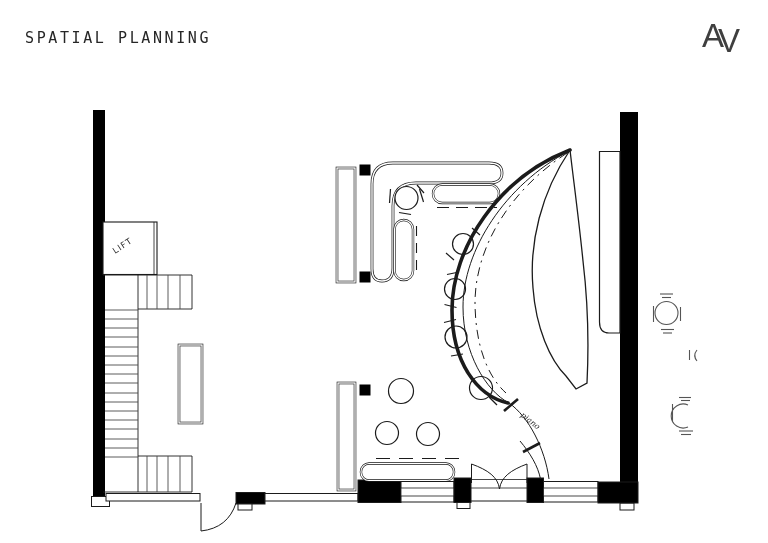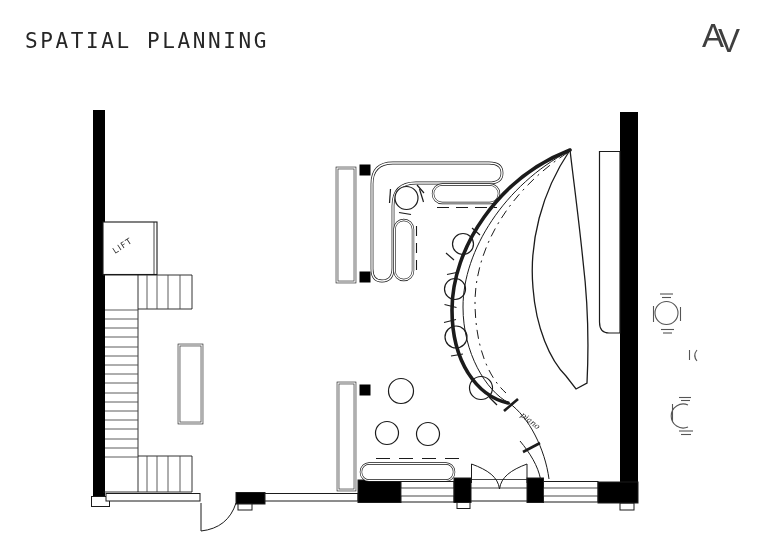--- a/index.html
+++ b/index.html
@@ -1,21 +1,21 @@
 <!DOCTYPE html>
 <html><head>
 <meta charset="utf-8">
 <style>
   html,body{margin:0;padding:0;background:#fff;}
   body{width:768px;height:543px;position:relative;overflow:hidden;
        font-family:"Liberation Sans",sans-serif;}
   .page-title{
     position:absolute;left:25px;top:29px;
     font-family:"DejaVu Sans Mono",monospace;
-    font-size:21px;letter-spacing:2.6px;color:#262626;font-weight:500;
+    font-size:15px;letter-spacing:2.6px;color:#262626;font-weight:500;
     white-space:nowrap;
   }
   .logo{position:absolute;left:702px;top:19px;width:52px;height:44px;color:#3f3f3f;}
   .logo span{position:absolute;font-family:"Liberation Sans",sans-serif;
     font-size:33px;font-weight:400;line-height:1;}
   .logo .l-a{left:0;top:0;}
   .logo .l-v{left:16px;top:5px;}
   .plan-svg{position:absolute;left:0;top:0;width:768px;height:543px;}
   svg text.hand{font-family:"DejaVu Sans",sans-serif;}
   svg text.script{font-family:"DejaVu Serif",serif;font-style:italic;}

